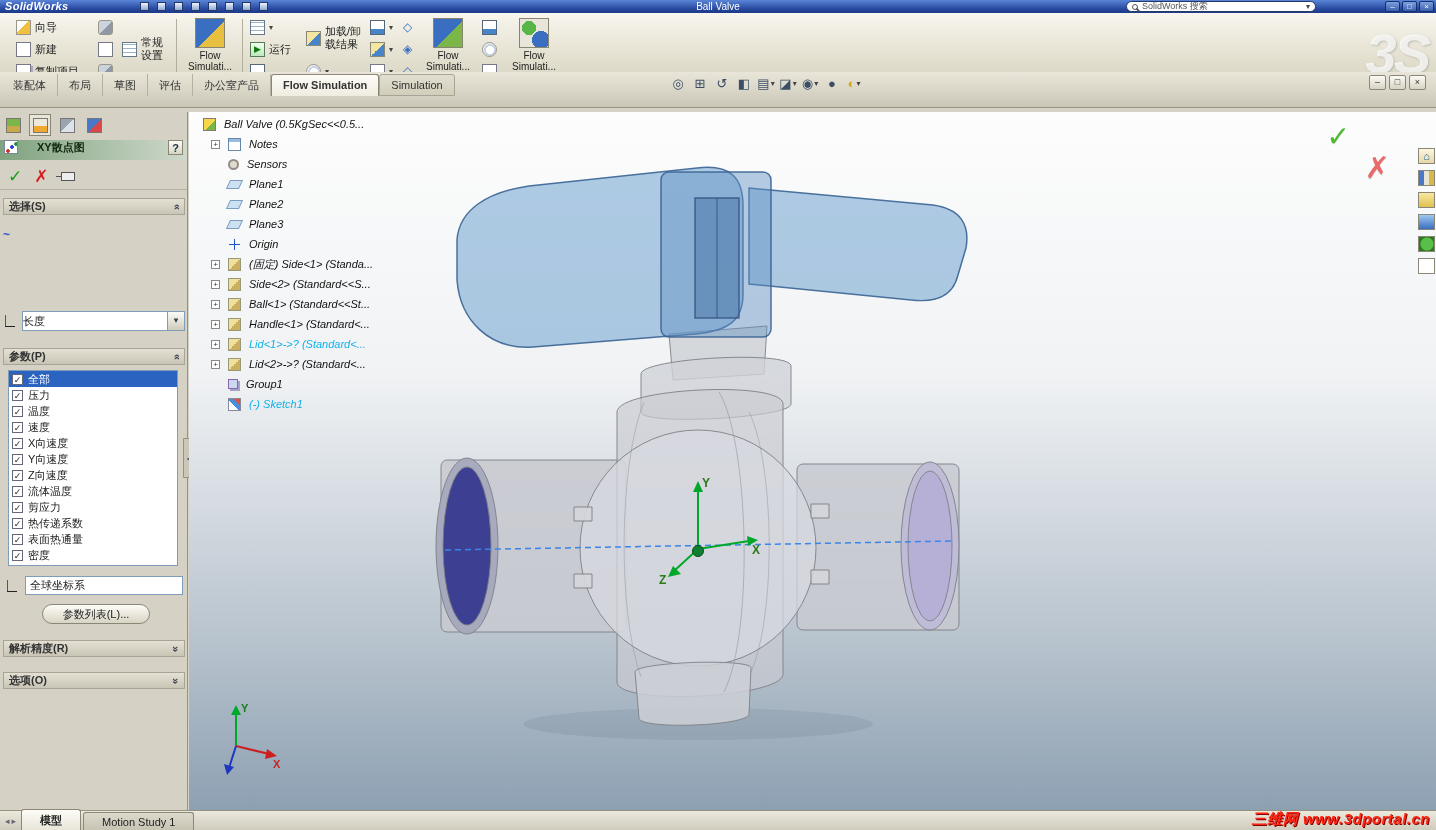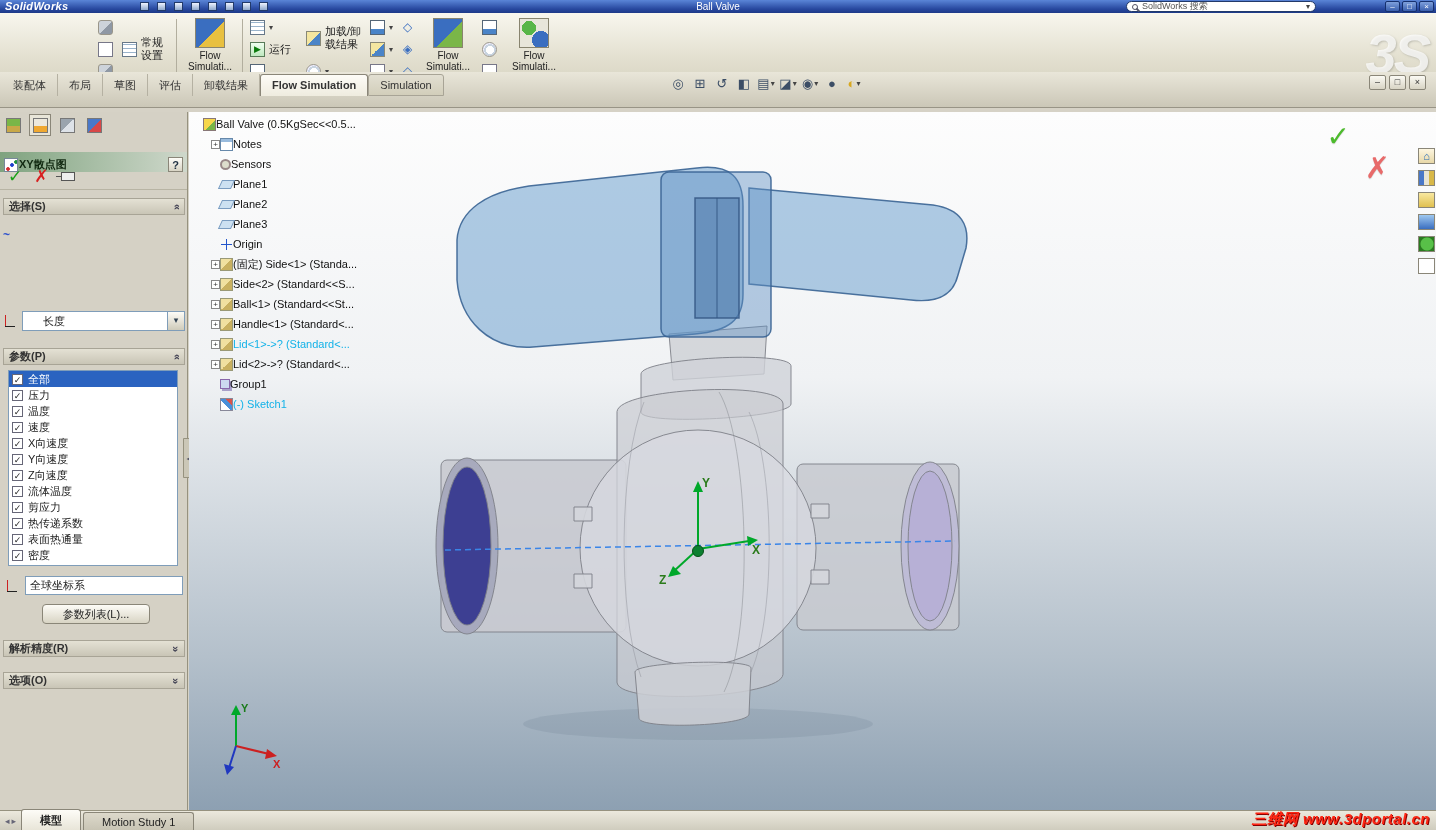--- a/index.html
+++ b/index.html
@@ -80,22 +80,22 @@
                 background:#d5d1c5; border-right:1px solid #96927f; }
   #pm-tabs { position:absolute; left:2px; top:2px; display:flex; gap:5px; }
   .pmtab { width:22px; height:22px; display:flex; align-items:center; justify-content:center; border:1px solid transparent; }
   .pmtab.active { border:1px solid #8a8678; background:#e8e5d8; }
   .pmtab-ico { width:15px; height:15px; display:inline-block; border:1px solid #777; }
   .i1 { background:linear-gradient(180deg,#7ab648 50%,#c8a848 50%); }
   .i2 { background:linear-gradient(180deg,#ece8dc 50%,#f0a830 50%); }
   .i3 { background:linear-gradient(135deg,#9aa4ae 50%,#dde2e8 50%); }
   .i4 { background:linear-gradient(135deg,#4a78c8 50%,#d84848 50%); }
   #pm-header { position:absolute; left:0; top:28px; width:100%; height:20px;
-               background:linear-gradient(90deg,#7fa37f,#cfd8cb); display:flex; align-items:flex-end;
-               gap:1px; padding:0 4px; font-weight:bold; color:#102810;margin-top:12px; }
+               background:linear-gradient(90deg,#7fa37f,#cfd8cb); display:flex; align-items:flex-start;
+               gap:19px; padding:0 4px; font-weight:bold; color:#102810; }
   .pm-ico { width:14px; height:14px; border:1px solid #789; flex:none;
             background:radial-gradient(circle at 3px 10px,#d03030 0 1.5px,transparent 2.2px),
                        radial-gradient(circle at 7px 6px,#2040d0 0 1.5px,transparent 2.2px),
                        radial-gradient(circle at 11px 3px,#209040 0 1.5px,transparent 2.2px),#fff; }
   #pm-help { margin-left:auto; width:15px; height:15px; background:linear-gradient(#fdfcf7,#d8d4c4);
              border:1px solid #8a8678; text-align:center; line-height:14px; font-weight:bold; color:#234; }
   #pm-actions { position:absolute; left:0; top:52px; width:100%; height:26px; display:flex;
                 align-items:center; gap:12px; padding:0 8px; border-bottom:1px solid #b8b4a4; }
   .act-ok { color:#18a018; font-size:17px; font-weight:bold; }
   .act-cancel { color:#d82020; font-size:17px; font-weight:bold; }
@@ -109,48 +109,48 @@
   #sel-curve-ico { position:absolute; left:3px; top:116px; color:#35c; font-weight:bold; font-size:12px; }
   #sel-box { position:absolute; left:15px; top:108px; width:160px; height:86px; background:#e7f2fa;
              border:1px solid #7f9db9; overflow:hidden; }
   .sel-row { height:15px; line-height:15px; padding:0 3px; }
   .sel-row.selected { background:#2a63c0; color:#fffde0; }
   .axes-ico { width:14px; height:14px; display:inline-block;
               background:linear-gradient(#222,#222) left 2px bottom 1px/10px 1px no-repeat,
                          linear-gradient(#c22,#c22) left 2px top 1px/1px 12px no-repeat; }
   #abscissa-row { position:absolute; left:3px; top:199px; width:182px; display:flex; gap:5px; align-items:center; }
   #abscissa-dd { flex:1; height:20px; background:#fff; border:1px solid #7f9db9; display:flex; align-items:center;
-                 padding-left:20px; }
+                 padding-left:0; }
   .dd-btn { margin-left:auto; width:17px; height:18px; background:linear-gradient(#fdfcf7,#cfcbba);
             border-left:1px solid #7f9db9; text-align:center; line-height:17px; font-size:9px; color:#345; }
   #param-box { position:absolute; left:8px; top:258px; width:170px; height:196px; background:#fff;
                border:1px solid #7f9db9; overflow:hidden; }
   .param-row { display:flex; align-items:center; gap:5px; height:16px; padding:0 3px; }
   .param-row.sel { background:#2a63c0; }
   .param-row.sel .pl { color:#fff; }
   .cb { width:11px; height:11px; border:1px solid #667; background:#fff; font-size:9px; line-height:10px;
         text-align:center; color:#222; font-weight:bold; flex:none; }
   #coord-row { position:absolute; left:5px; top:464px; width:178px; display:flex; gap:6px; align-items:center; }
   #coord-input { flex:1; height:19px; border:1px solid #7f9db9; background:#fff; padding:0 4px;
                  font:inherit; color:#222; }
   #param-list-btn { position:absolute; left:42px; top:492px; width:108px; height:20px;
-                    background:linear-gradient(#fdfcf7,#d8d4c4); border:1px solid #8a8678; border-radius:4px;
+                    background:linear-gradient(#fdfcf7,#d8d4c4); border:1px solid #8a8678; border-radius:10px;
                     font:inherit; color:#222; }
   #split-tab { position:absolute; left:183px; top:326px; width:11px; height:40px; background:#cbc7b7;
                border:1px solid #96927f; border-radius:0 4px 4px 0; color:#556; font-size:8px;
                display:flex; align-items:center; justify-content:center; }
 
   
   #viewport { position:absolute; left:189px; top:0; right:0; height:100%;
               background:linear-gradient(180deg,#fdfdfd 0%,#f0f2f4 38%,#b4c0cb 78%,#8da0b2 100%); }
   #model-svg { position:absolute; left:0; top:0; width:100%; height:100%; }
 
   
   #feature-tree { position:absolute; left:14px; top:2px; width:238px; }
-  .ft-row { display:flex; align-items:center; gap:0; height:20px; white-space:nowrap; }
+  .ft-row { display:flex; align-items:center; gap:8px; height:20px; white-space:nowrap;font-style:italic; }
   .ft-row.child { padding-left:8px; }
   .plus { width:9px; height:9px; border:1px solid #888; background:#fff; font-size:8px; line-height:7px;
           text-align:center; color:#333; flex:none; }
   .ft-sp { width:9px; flex:none; }
   .ico { width:13px; height:13px; display:inline-block; flex:none; }
   .ico-assembly { background:linear-gradient(135deg,#f7d74a 55%,#79b648 55%); border:1px solid #877; }
   .ico-notes { background:#fff; border:1px solid #68a; box-shadow:inset 0 3px 0 #9bd; }
   .ico-sensors { width:11px; height:11px; border-radius:50%; border:2px solid #988; background:#ddc; }
   .ico-plane { height:9px; transform:skewX(-25deg); background:rgba(150,195,230,.45); border:1px solid #7a9cc0; }
   .ico-origin { background:linear-gradient(#2255cc,#2255cc) center/1px 11px no-repeat,
@@ -213,20 +213,34 @@
       <span class="dd">▾</span>
     </span>
     <span id="win-controls">
       <span class="winbtn">–</span>
       <span class="winbtn">□</span>
       <span class="winbtn">×</span>
     </span>
   </div>
 
   <div id="ribbon">
+    <div class="rb-group" style="left:14px; width:80px;">
+      <div class="rb-vbtn">
+        <span class="mi mi-wand"></span>
+        <span class="rb-label">向导</span>
+      </div>
+      <div class="rb-vbtn">
+        <span class="mi mi-page"></span>
+        <span class="rb-label">新建</span>
+      </div>
+      <div class="rb-vbtn">
+        <span class="mi mi-copy"></span>
+        <span class="rb-label">复制项目</span>
+      </div>
+    </div>
     <div class="rb-group" style="left:96px; width:20px;">
       <div class="rb-vbtn">
           <span class="mi mi-gear"></span>
         </div>
       <div class="rb-vbtn">
           <span class="mi mi-page"></span>
         </div>
       <div class="rb-vbtn">
           <span class="mi mi-gear"></span>
         </div>
@@ -315,21 +329,21 @@
     </div>
     <div id="brand-watermark">3S</div>
   </div>
 
   <div id="tabstrip">
     <div id="cm-tabs">
       <span class="tab">装配体</span>
       <span class="tab">布局</span>
       <span class="tab">草图</span>
       <span class="tab">评估</span>
-      <span class="tab">卸载结果</span>
+      <span class="tab">办公室产品</span>
       <span class="tab active">Flow Simulation</span>
       <span class="tab boxed">Simulation</span>
     </div>
     <div id="hud-toolbar">
       <span class="hud-btn">
           <span>◎</span>
         </span>
       <span class="hud-btn">
           <span>⊞</span>
         </span>

